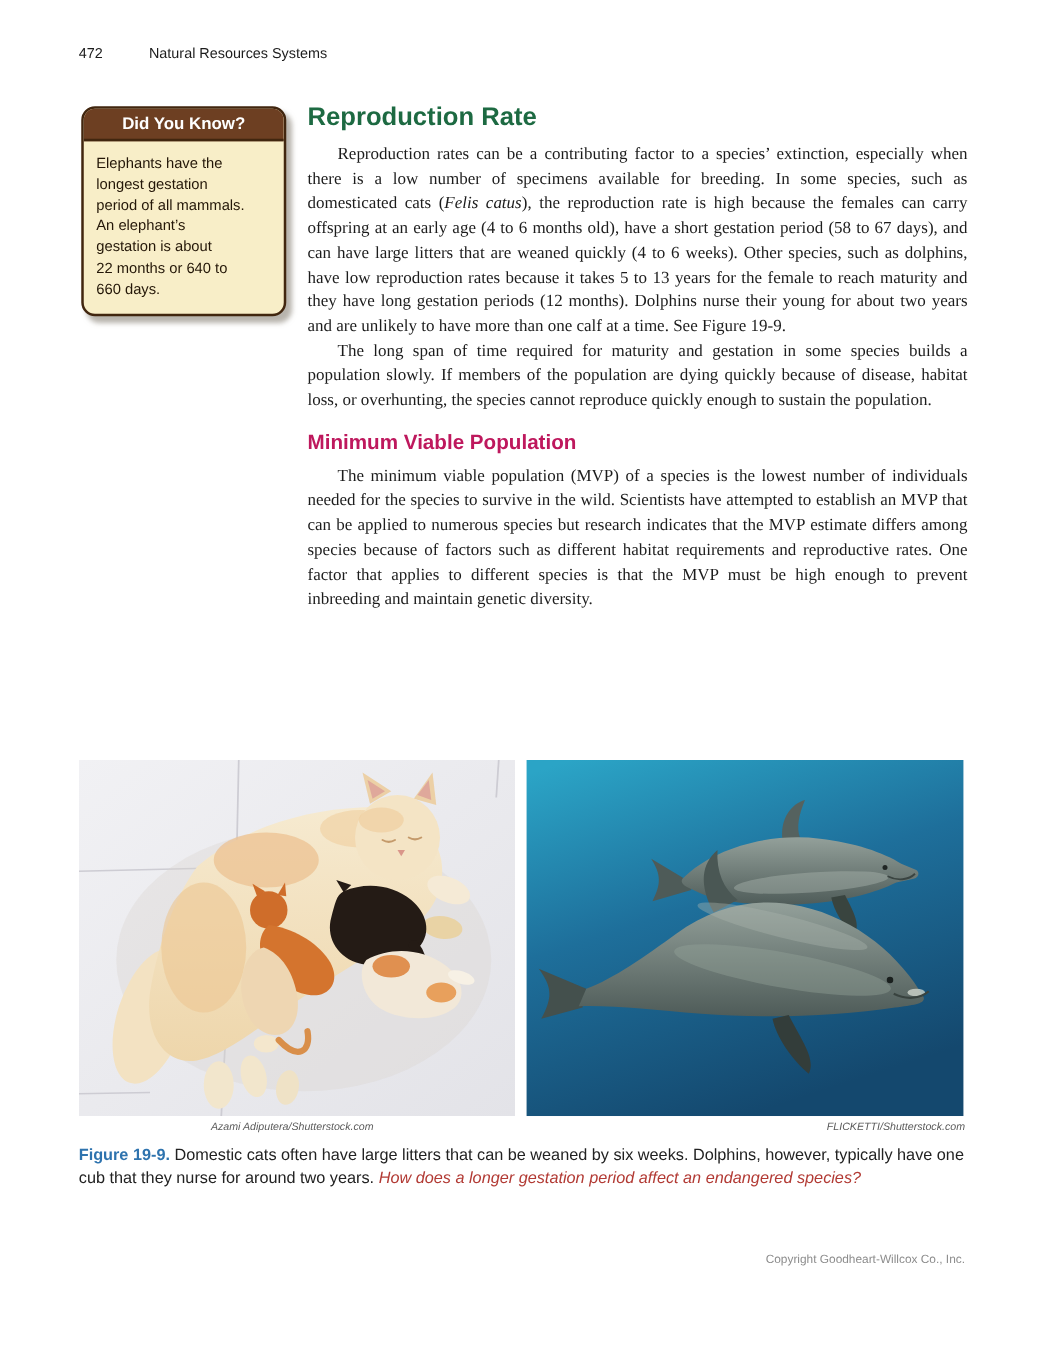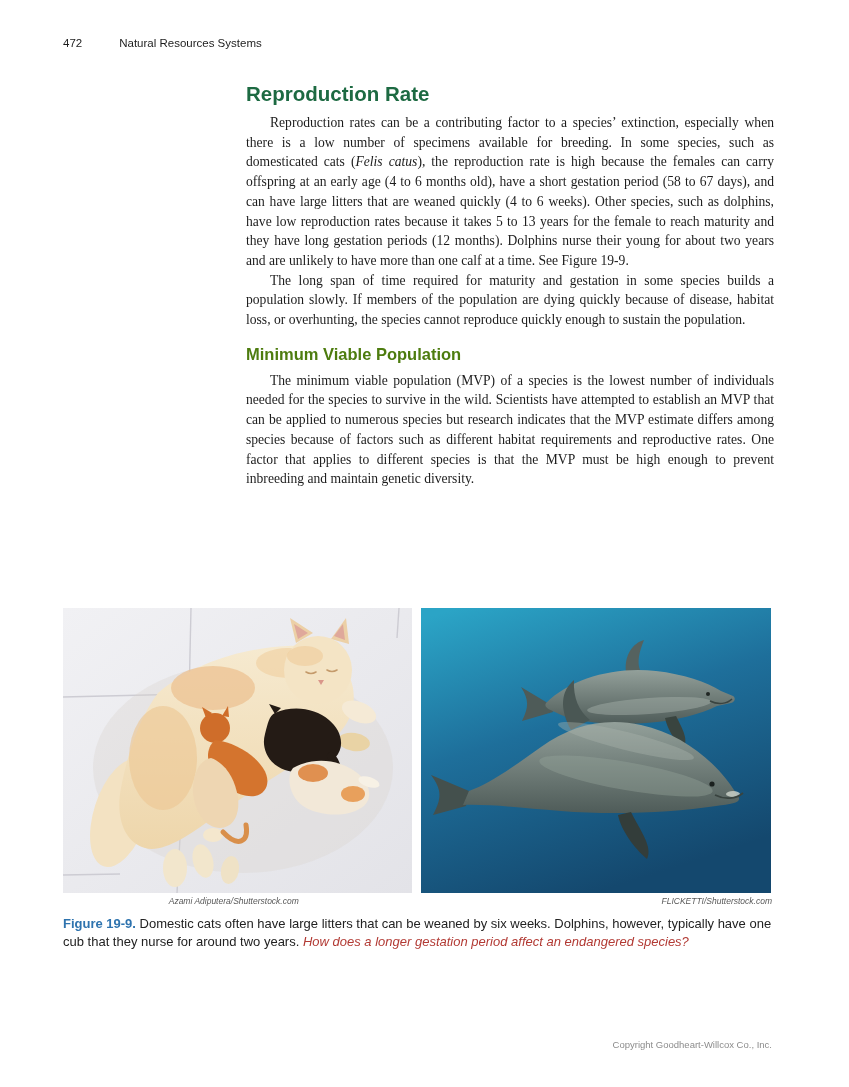--- a/index.html
+++ b/index.html
@@ -14,21 +14,21 @@
   .dyk{position:absolute;left:65px;top:85px;width:160px;
        background:#f8eec8;border:2px solid #41260f;border-radius:11px;
        box-shadow:4px 5px 4px rgba(125,118,105,0.55);overflow:hidden;}
   .dyk-head{background:#6d3f22;color:#ffffff;font-weight:bold;font-size:13.5px;
             text-align:center;padding:4px 2px 5px;border-bottom:2px solid #41260f;}
   .dyk-body{padding:9px 10px 12px;font-size:11.8px;line-height:1.42;color:#241708;}
 
   
   .main-col{position:absolute;left:246px;top:82px;width:528px;}
   .main-col h1{font-size:20.5px;font-weight:bold;color:#1d6a42;margin:0 0 7px 0;}
-  .main-col h2{font-size:16.5px;font-weight:bold;color:#4d7c0f;margin:15px 0 7px 0;}
+  .main-col h2{font-size:16.5px;font-weight:bold;color:#be185d;margin:15px 0 7px 0;}
   .main-col p{margin:0;font-family:"Liberation Serif","DejaVu Serif",serif;
               font-size:13.6px;line-height:1.45;color:#1c1c1c;
               text-align:justify;text-indent:24px;}
   .main-col p i{}
   .main-col p b{font-weight:normal;}
 
   
   .fig{position:absolute;left:63px;top:608px;width:709px;margin:0;}
   .photos{display:flex;gap:9px;}
   .photo{height:285px;overflow:hidden;}
@@ -37,32 +37,44 @@
   .photo svg{display:block;}
   .credits{display:flex;gap:25px;margin-top:3px;justify-content:space-between;}
   .credit-cell{font-size:8.5px;font-style:italic;color:#595959;}
   .credit-cell.left{width:349px;text-align:center;}
   .credit-cell.right{width:350px;text-align:right;}
   .caption{margin-top:9px;font-size:13px;line-height:1.38;color:#222222;}
   .fig-label{font-weight:bold;color:#2e73ae;}
   .fig-question{font-style:italic;color:#b23a34;}
 
   
-  .copyright{position:absolute;top:1039px;right:77px;font-size:9.5px;color:#8c8c8c;}
+  .copyright{position:absolute;top:1002px;right:77px;font-size:9.5px;color:#8c8c8c;}
 </style>
 </head>
 <body>
 
 <div class="page">
 
   <header class="running-head">
     <span>472</span>
     <span>Natural Resources Systems</span>
   </header>
 
+  <aside class="dyk">
+    <div class="dyk-head">Did You Know?</div>
+    <div class="dyk-body">
+      <div>Elephants have the</div>
+      <div>longest gestation</div>
+      <div>period of all mammals.</div>
+      <div>An elephant’s</div>
+      <div>gestation is about</div>
+      <div>22 months or 640 to</div>
+      <div>660 days.</div>
+    </div>
+  </aside>
 
   <main class="main-col">
     <h1>Reproduction Rate</h1>
     <p><span>Reproduction rates can be a contributing factor to a species’ extinction, especially when there is a low number of specimens available for breeding. In some species, such as domesticated cats (</span><i>Felis catus</i><span>), the reproduction rate is high because the females can carry offspring at an early age (4 to 6 months old), have a short gestation period (58 to 67 days), and can have large litters that are weaned quickly (4 to 6 weeks). Other species, such as dolphins, have low reproduction rates because it takes 5 to 13 years for the female to reach maturity and they have long gestation periods (12 months). Dolphins nurse their young for about two years and are unlikely to have more than one calf at a time. See </span><b>Figure 19-9</b><span>.</span></p>
     <p>The long span of time required for maturity and gestation in some species builds a population slowly. If members of the population are dying quickly because of disease, habitat loss, or overhunting, the species cannot reproduce quickly enough to sustain the population.</p>
     <h2>Minimum Viable Population</h2>
     <p>The minimum viable population (MVP) of a species is the lowest number of individuals needed for the species to survive in the wild. Scientists have attempted to establish an MVP that can be applied to numerous species but research indicates that the MVP estimate differs among species because of factors such as different habitat requirements and reproductive rates. One factor that applies to different species is that the MVP must be high enough to prevent inbreeding and maintain genetic diversity.</p>
   </main>
 
   <figure class="fig">

